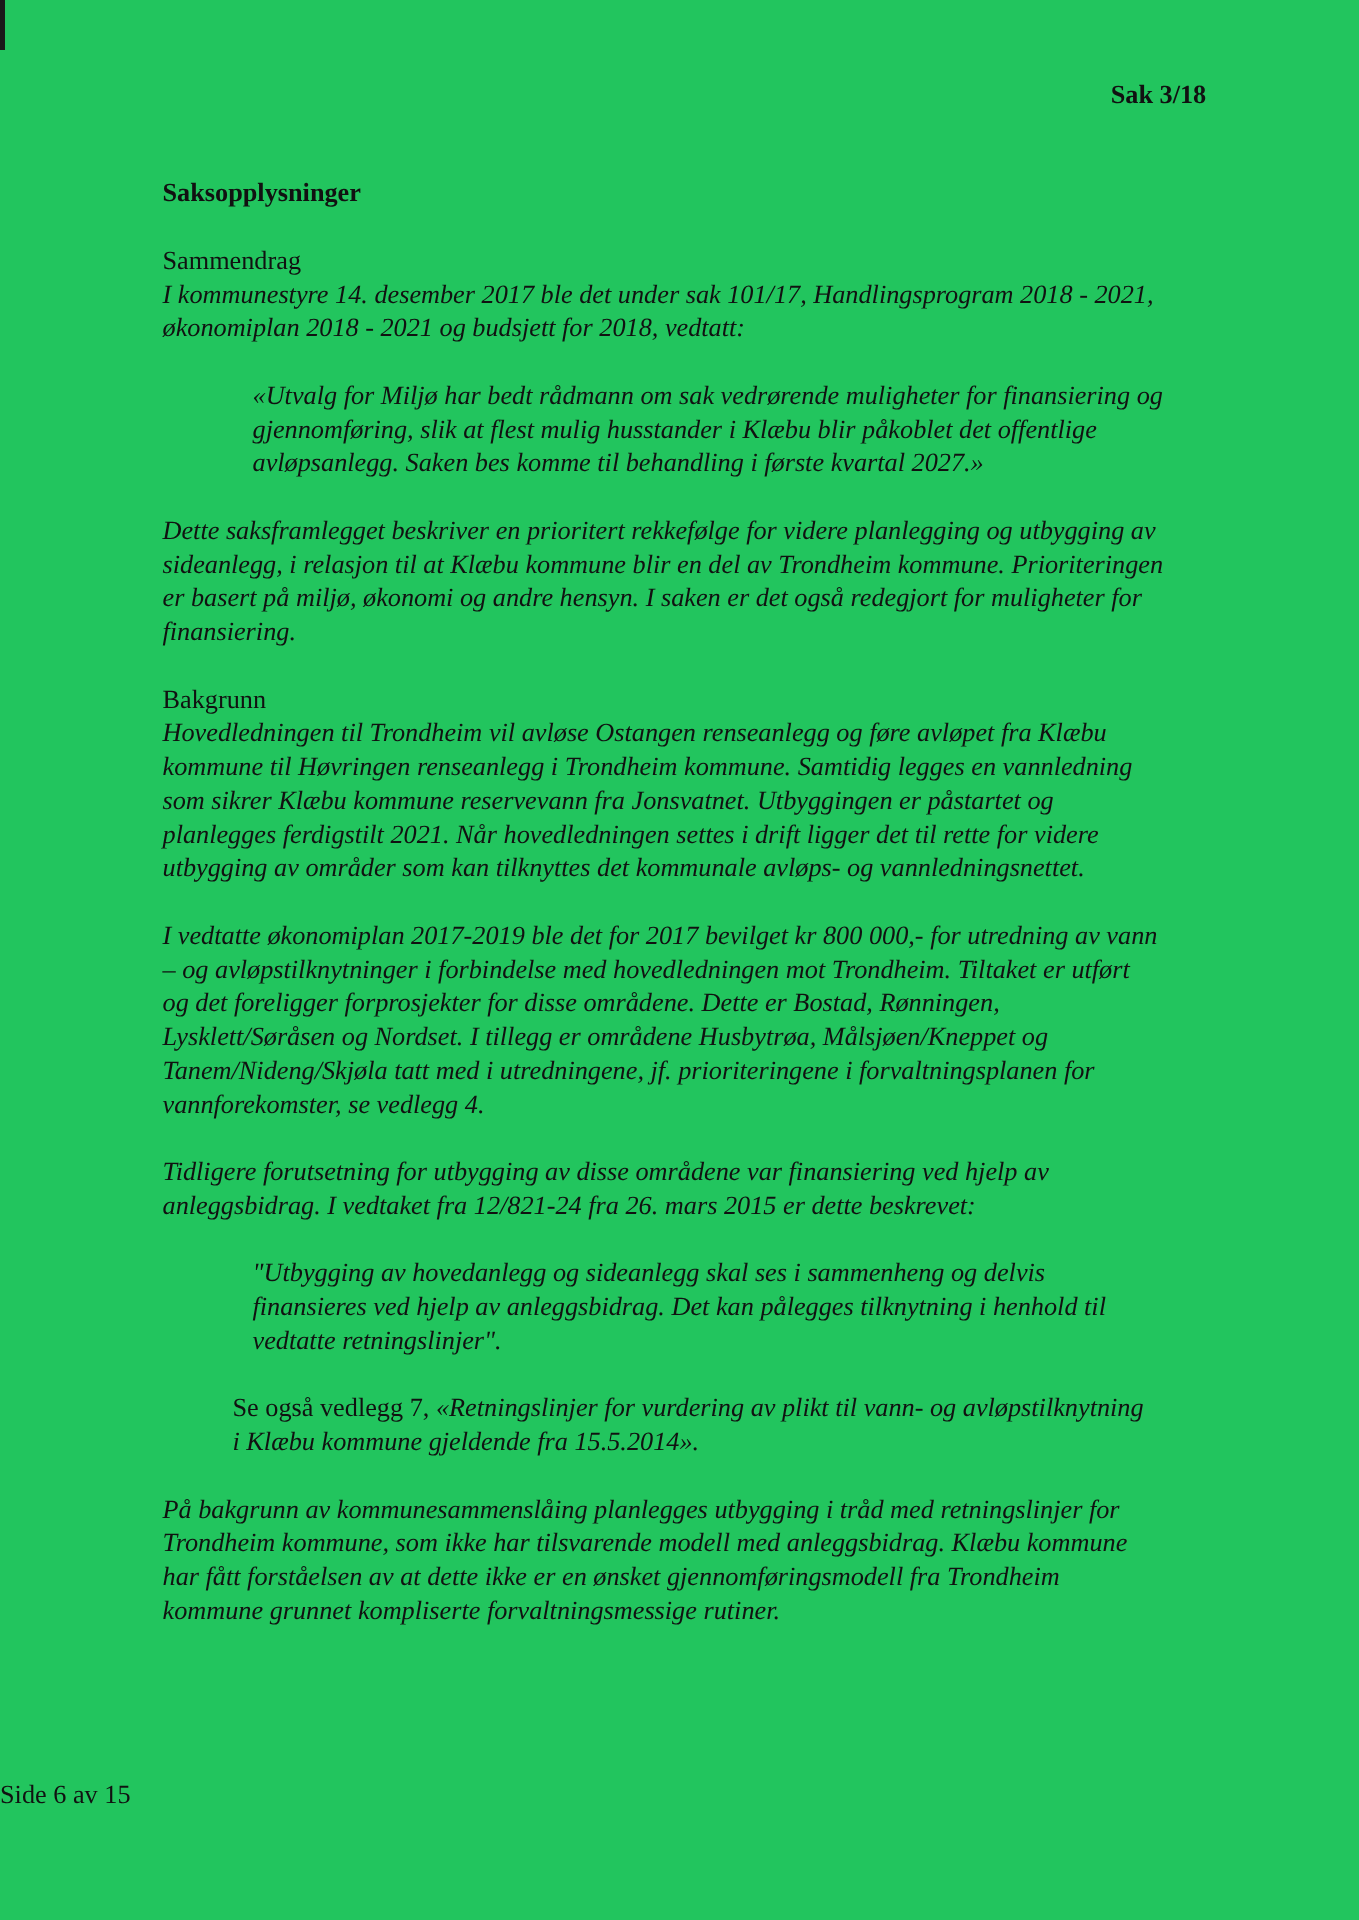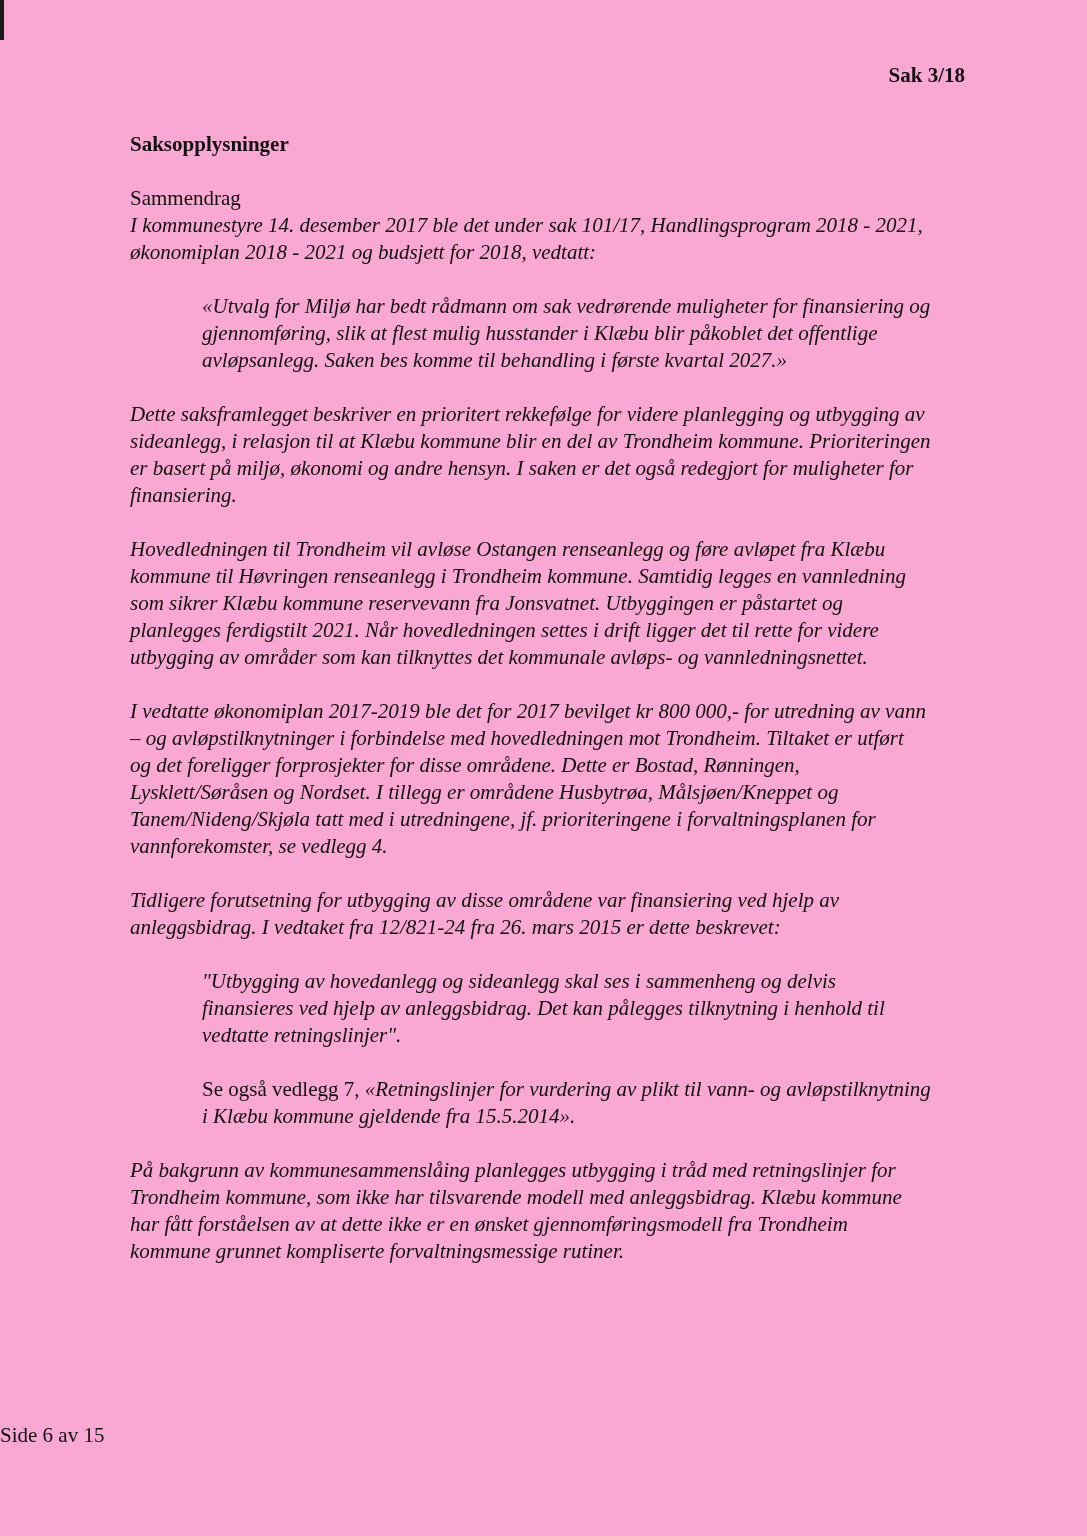--- a/index.html
+++ b/index.html
@@ -3,21 +3,21 @@
 <meta charset="utf-8">
 <title>Sak 3/18 — Saksopplysninger</title>
 <style>
   * { margin: 0; padding: 0; box-sizing: border-box; }
   html, body { background: #e8e8e8; }
   .page {
     position: relative;
     width: 1087px;
     height: 1536px;
     margin: 0 auto;
-    background: #f9a8d4;
+    background: #22c55e;
     color: #111111;
     font-family: "Liberation Serif", "DejaVu Serif", serif;
     font-size: 21px;
     line-height: 27px;
     overflow: hidden;
   }
   .edge-artifact {
     position: absolute;
     left: 0;
     top: 0;
@@ -28,39 +28,39 @@
   .page-header {
     position: absolute;
     top: 62px;
     left: 130px;
     right: 122px;
     text-align: right;
     font-weight: bold;
   }
   .content {
     position: absolute;
-    top: 131px;
+    top: 141px;
     left: 130px;
     right: 96px;
   }
   .content > div { white-space: pre-line; }
   .heading-bold {
     font-weight: bold;
     margin-bottom: 27px;
   }
   .heading-underline { }
   .para { margin-bottom: 27px; font-style: italic; }
   .para-tight { margin-bottom: 0; }
   .quote {
     margin-left: 72px;
     margin-bottom: 27px;
     font-style: italic;
   }
   .quote-mixed {
-    margin-left: 72px;
+    margin-left: 56px;
     margin-bottom: 27px;
   }
   .quote-mixed .italic-part { font-style: italic; }
   .page-footer {
     position: absolute;
     top: 1422px;
     left: 0;
     width: 100%;
     text-align: left;
   }
@@ -87,20 +87,21 @@
 
     <div class="quote">«Utvalg for Miljø har bedt rådmann om sak vedrørende muligheter for finansiering og
 gjennomføring, slik at flest mulig husstander i Klæbu blir påkoblet det offentlige
 avløpsanlegg. Saken bes komme til behandling i første kvartal 2027.»</div>
 
     <div class="para">Dette saksframlegget beskriver en prioritert rekkefølge for videre planlegging og utbygging av
 sideanlegg, i relasjon til at Klæbu kommune blir en del av Trondheim kommune. Prioriteringen
 er basert på miljø, økonomi og andre hensyn. I saken er det også redegjort for muligheter for
 finansiering.</div>
 
+    <div class="para-tight heading-underline">Bakgrunn</div>
 
     <div class="para">Hovedledningen til Trondheim vil avløse Ostangen renseanlegg og føre avløpet fra Klæbu
 kommune til Høvringen renseanlegg i Trondheim kommune. Samtidig legges en vannledning
 som sikrer Klæbu kommune reservevann fra Jonsvatnet. Utbyggingen er påstartet og
 planlegges ferdigstilt 2021. Når hovedledningen settes i drift ligger det til rette for videre
 utbygging av områder som kan tilknyttes det kommunale avløps- og vannledningsnettet.</div>
 
     <div class="para">I vedtatte økonomiplan 2017-2019 ble det for 2017 bevilget kr 800 000,- for utredning av vann
 – og avløpstilknytninger i forbindelse med hovedledningen mot Trondheim. Tiltaket er utført
 og det foreligger forprosjekter for disse områdene. Dette er Bostad, Rønningen,

